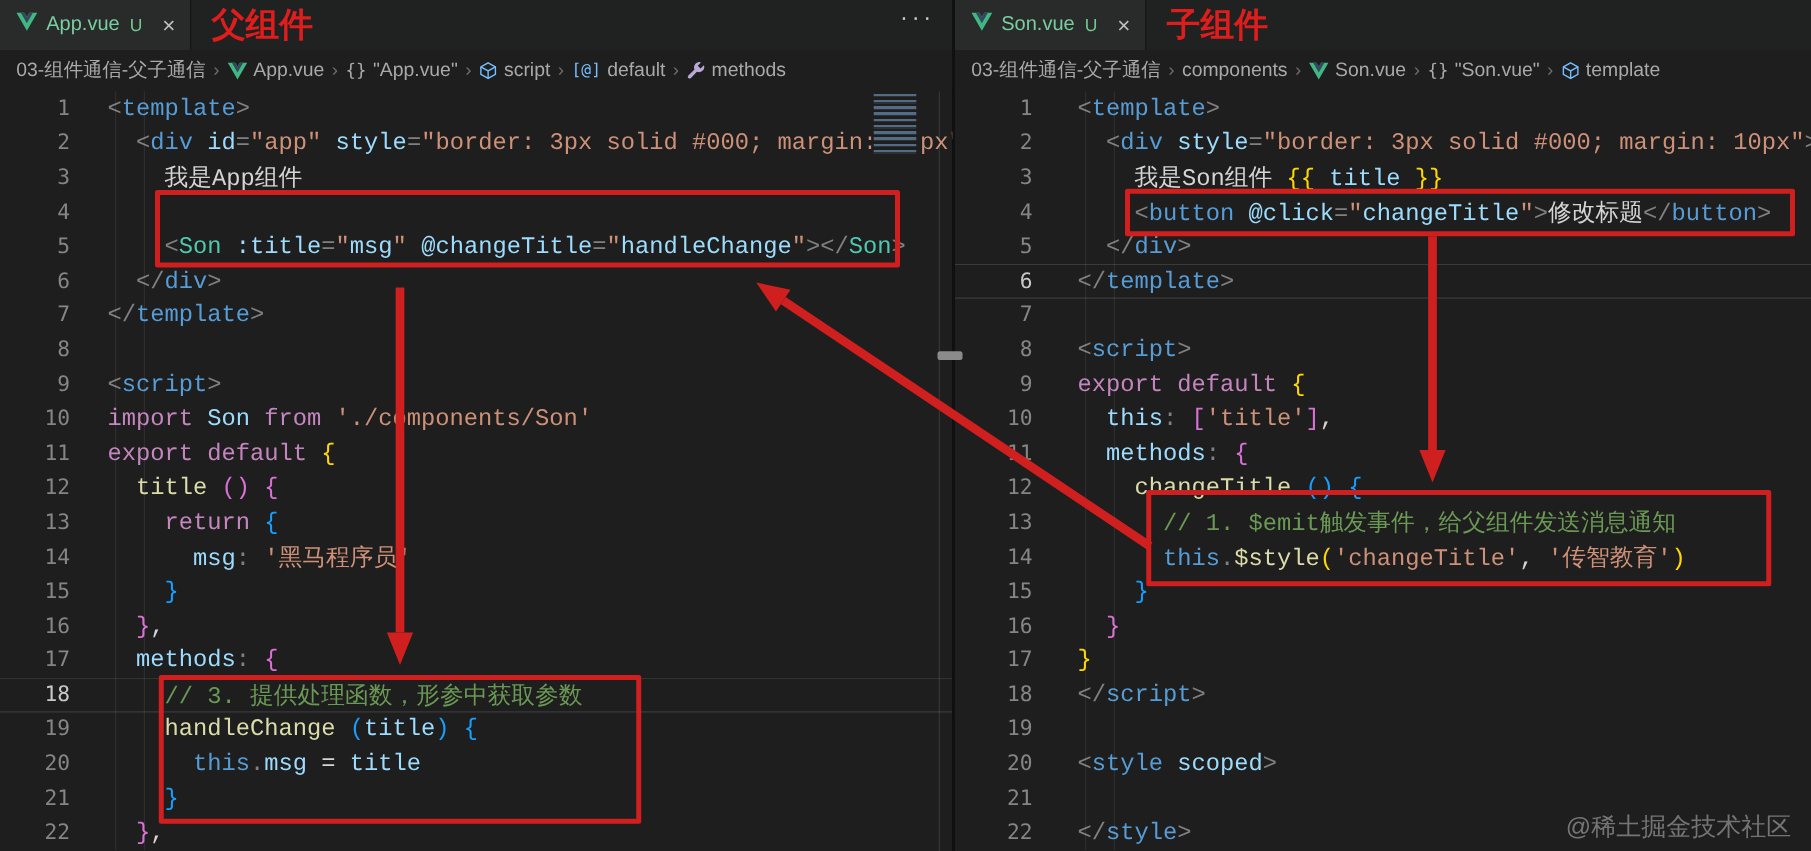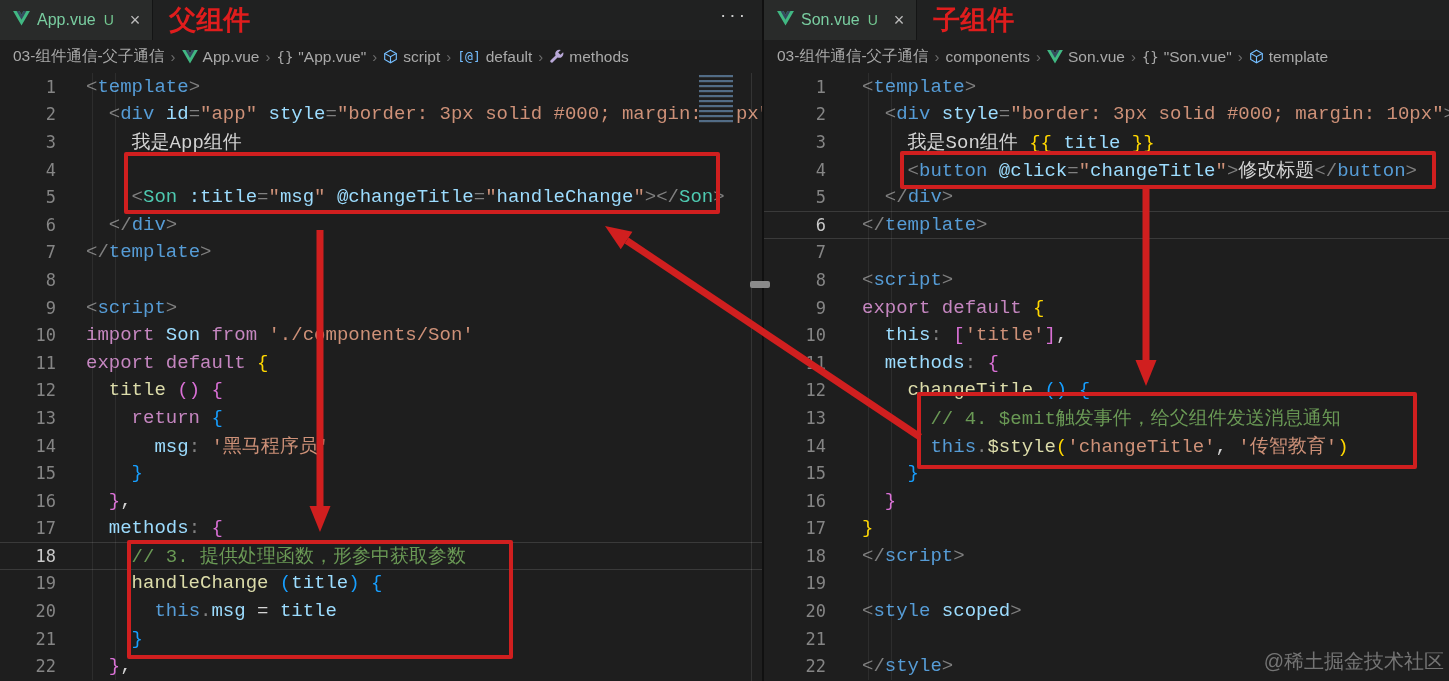--- a/index.html
+++ b/index.html
@@ -50,21 +50,21 @@
   
   .minimap{position:absolute;top:0;right:25px;width:40px;height:53px;background:#1e1e1e;z-index:10;}
   .minimap .mm{position:absolute;left:2px;right:4px;top:2px;bottom:2px;
      background:repeating-linear-gradient(180deg,rgba(110,150,190,0.65) 0 2px,rgba(90,100,110,0.25) 2px 3px,transparent 3px 5px);}
   .sash-thumb{position:absolute;left:750px;top:281px;width:20px;height:7px;background:#8b8b8b;border-radius:2px;z-index:12;}
 
   
   .anno-box{position:absolute;border:4px solid #d01f1f;border-radius:2px;box-sizing:border-box;
             pointer-events:none;z-index:90;}
   .arrows{position:absolute;left:0;top:0;pointer-events:none;z-index:89;}
-  .watermark{position:absolute;right:5px;bottom:6px;color:#8a8a8a;opacity:0.8;font-size:20px;z-index:95;}
+  .watermark{position:absolute;right:16px;bottom:6px;color:#8a8a8a;opacity:0.8;font-size:20px;z-index:95;}
 </style>
 </head>
 <body>
 
 <div class="root">
 
   <section class="pane pane-left">
     <div class="tabbar">
       <div class="tab">
         <span><svg viewBox="0 0 18 16" width="17" height="15">
@@ -314,21 +314,21 @@
           <div class="code-row">
             <span class="gutter">11</span>
             <span class="content"><span class="tk-w">  </span><span class="tk-a">methods</span><span class="tk-p">:</span><span class="tk-w"> </span><span class="tk-m">{</span></span>
           </div>
           <div class="code-row">
             <span class="gutter">12</span>
             <span class="content"><span class="tk-w">    </span><span class="tk-f">changeTitle</span><span class="tk-w"> </span><span class="tk-b">()</span><span class="tk-w"> </span><span class="tk-b">{</span></span>
           </div>
           <div class="code-row">
             <span class="gutter">13</span>
-            <span class="content"><span class="tk-w">      </span><span class="tk-o">// 4. $emit触发事件，给父组件发送消息通知</span></span>
+            <span class="content"><span class="tk-w">      </span><span class="tk-o">// 1. $emit触发事件，给父组件发送消息通知</span></span>
           </div>
           <div class="code-row">
             <span class="gutter">14</span>
             <span class="content"><span class="tk-w">      </span><span class="tk-t">this</span><span class="tk-p">.</span><span class="tk-f">$style</span><span class="tk-g">(</span><span class="tk-s">'changeTitle'</span><span class="tk-w">, </span><span class="tk-s">'传智教育'</span><span class="tk-g">)</span></span>
           </div>
           <div class="code-row">
             <span class="gutter">15</span>
             <span class="content"><span class="tk-w">    </span><span class="tk-b">}</span></span>
           </div>
           <div class="code-row">

